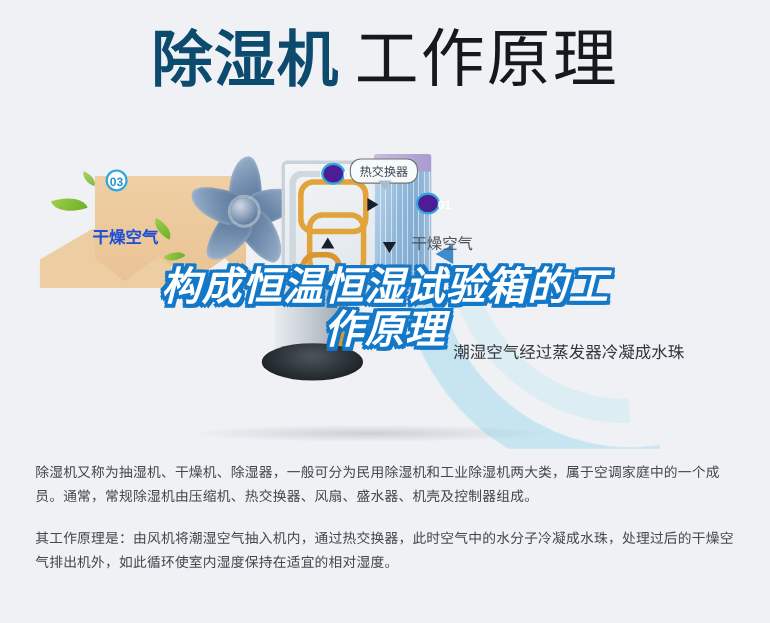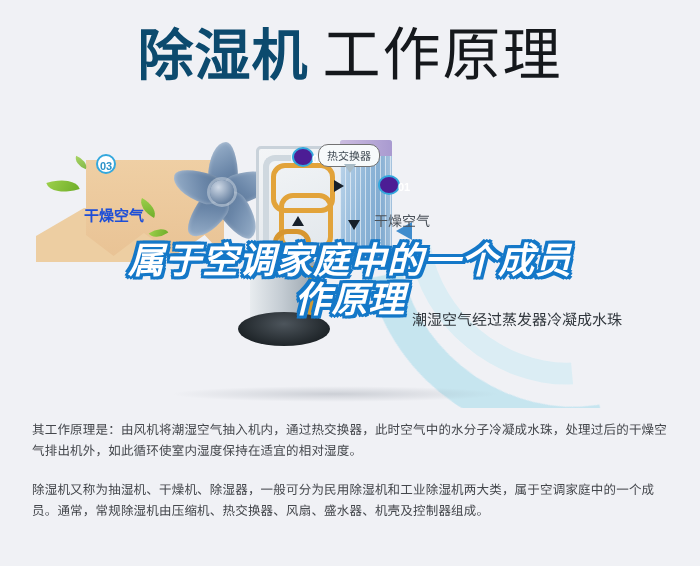--- a/index.html
+++ b/index.html
@@ -510,22 +510,22 @@
     <div class="callout-01-text">干燥空气</div>
 
     <div class="legend">
       <span class="legend-row no-badge">
         <span class="legend-label">潮湿空气经过蒸发器冷凝成水珠</span>
       </span>
     </div>
   </div>
 
   <div class="overlay">
-    <span class="overlay-line">属于空调家庭中的一个成员</span>
+    <span class="overlay-line">构成恒温恒湿试验箱的工</span>
     <span class="overlay-line">作原理</span>
   </div>
 
   <div class="body-copy">
+    <p class="para">除湿机又称为抽湿机、干燥机、除湿器，一般可分为民用除湿机和工业除湿机两大类，属于空调家庭中的一个成员。通常，常规除湿机由压缩机、热交换器、风扇、盛水器、机壳及控制器组成。</p>
     <p class="para">其工作原理是：由风机将潮湿空气抽入机内，通过热交换器，此时空气中的水分子冷凝成水珠，处理过后的干燥空气排出机外，如此循环使室内湿度保持在适宜的相对湿度。</p>
-    <p class="para">除湿机又称为抽湿机、干燥机、除湿器，一般可分为民用除湿机和工业除湿机两大类，属于空调家庭中的一个成员。通常，常规除湿机由压缩机、热交换器、风扇、盛水器、机壳及控制器组成。</p>
   </div>
 
 </div>
 
 </body></html>

